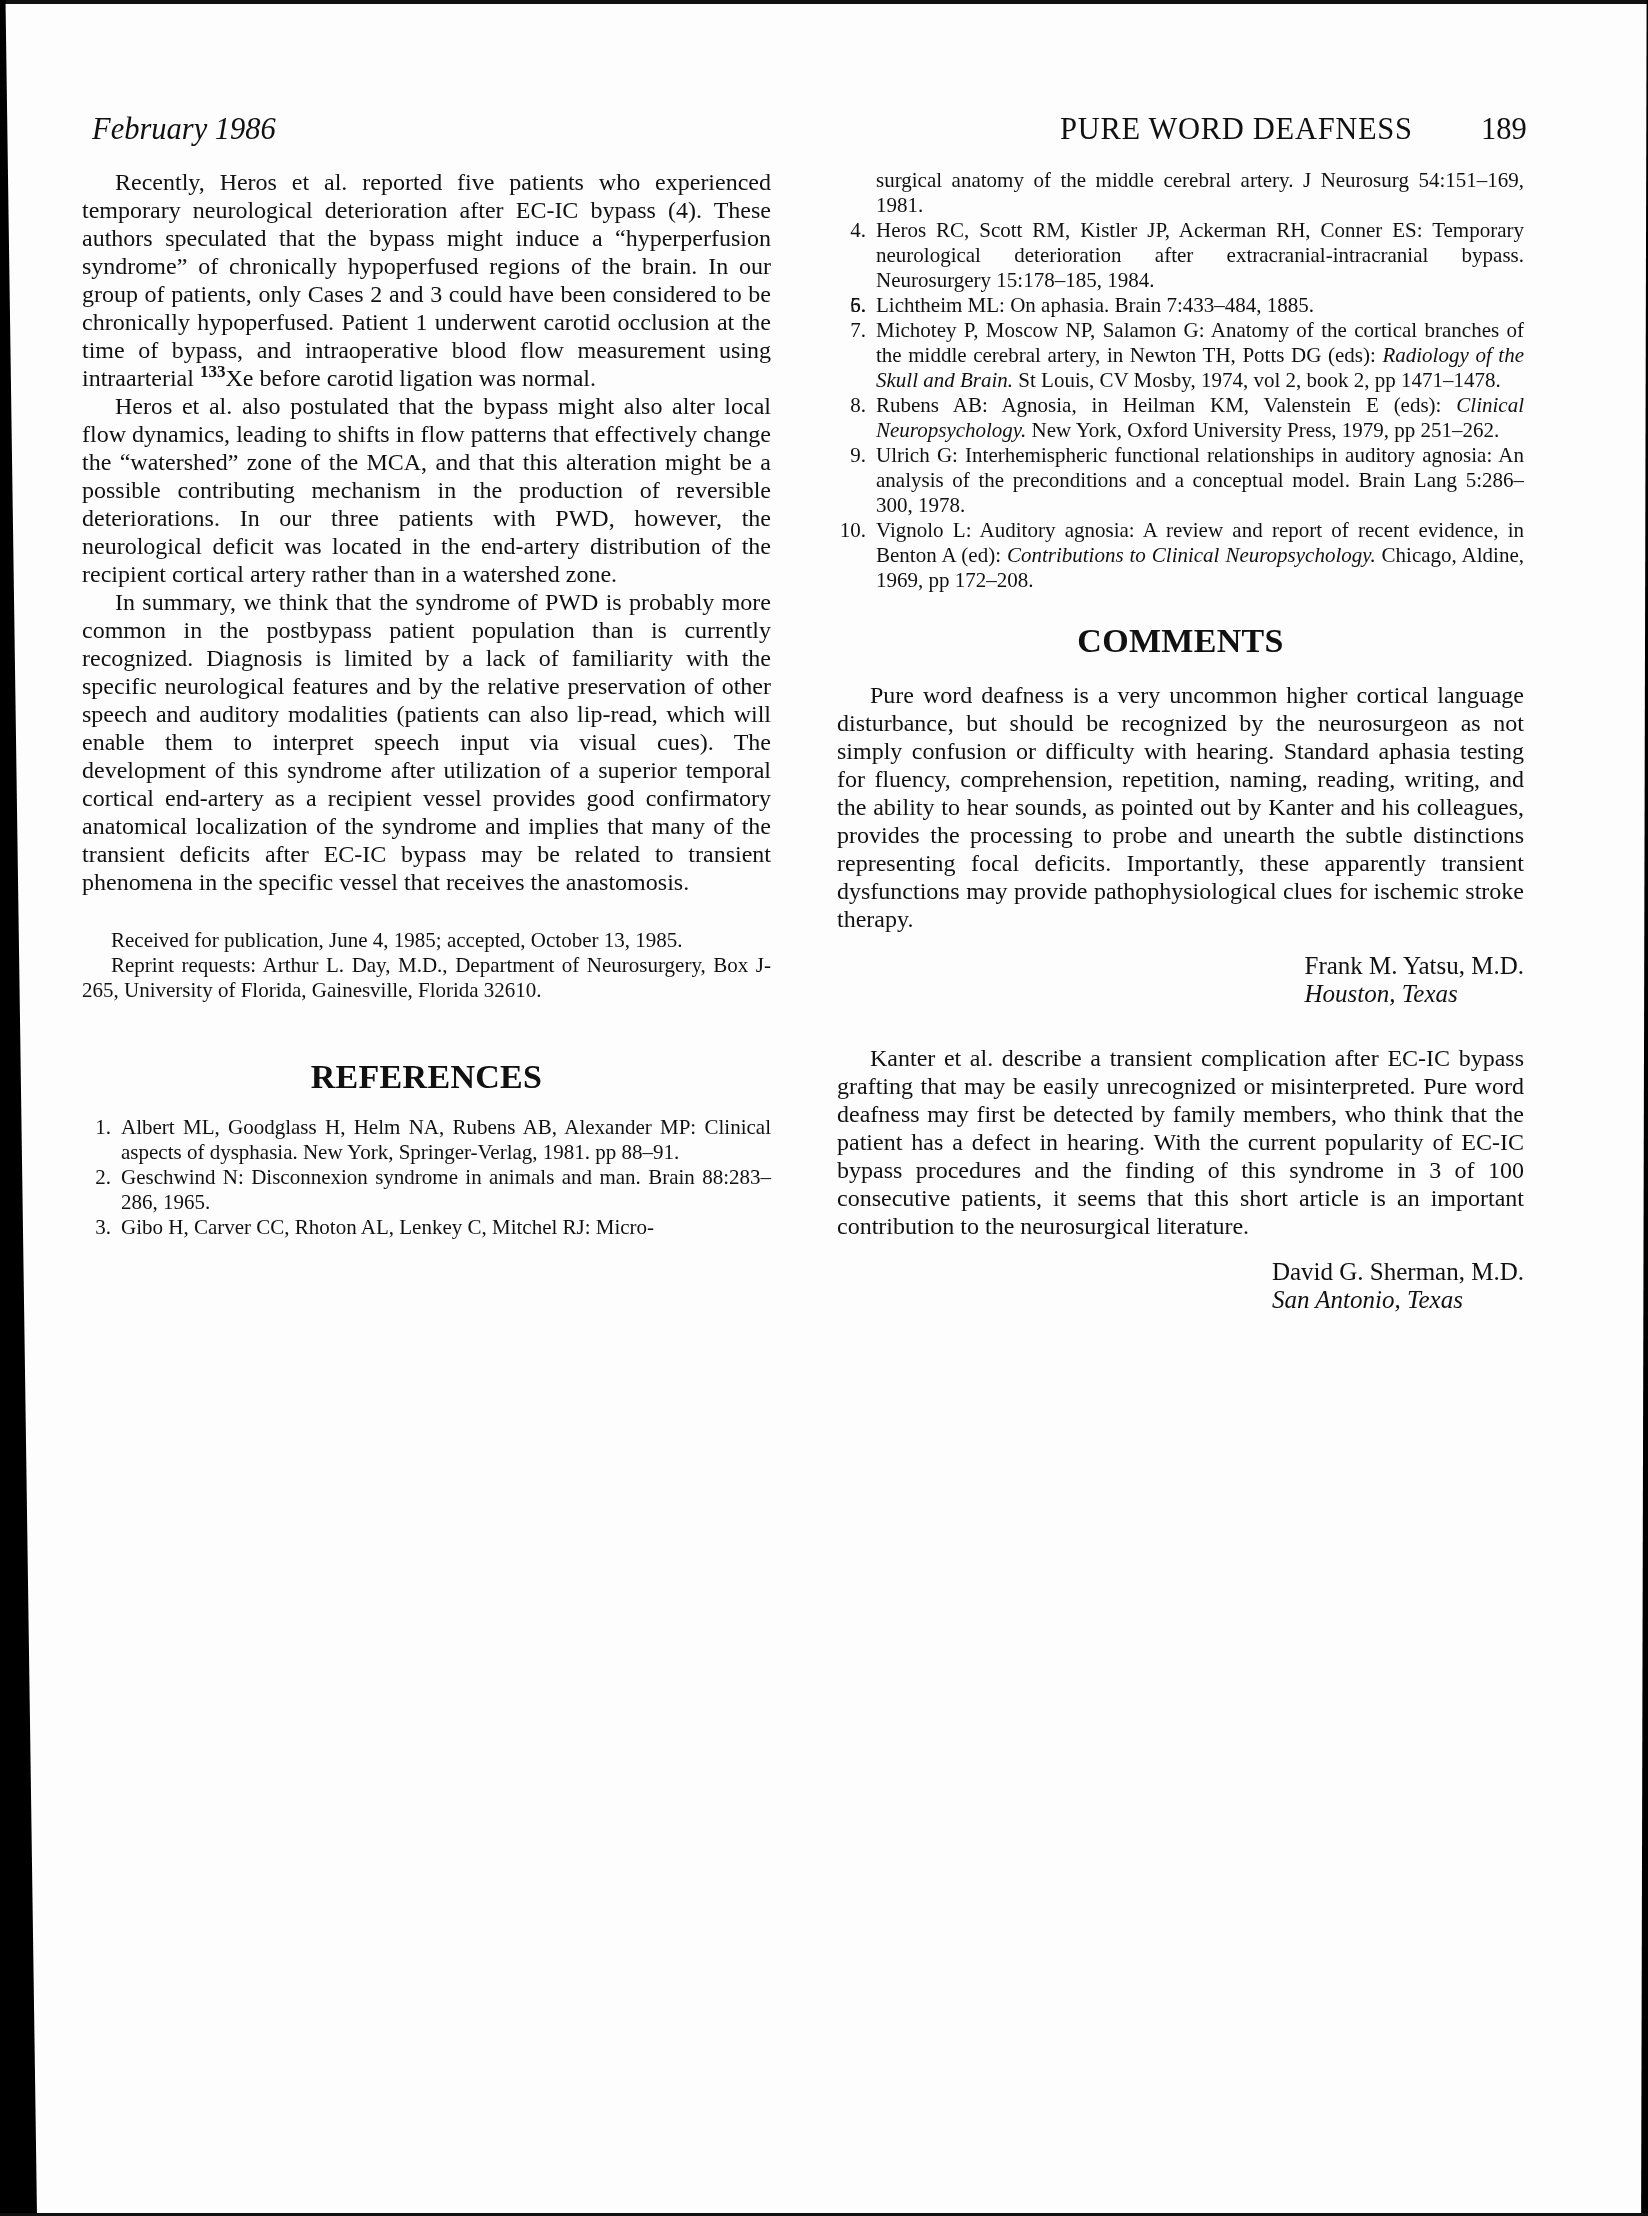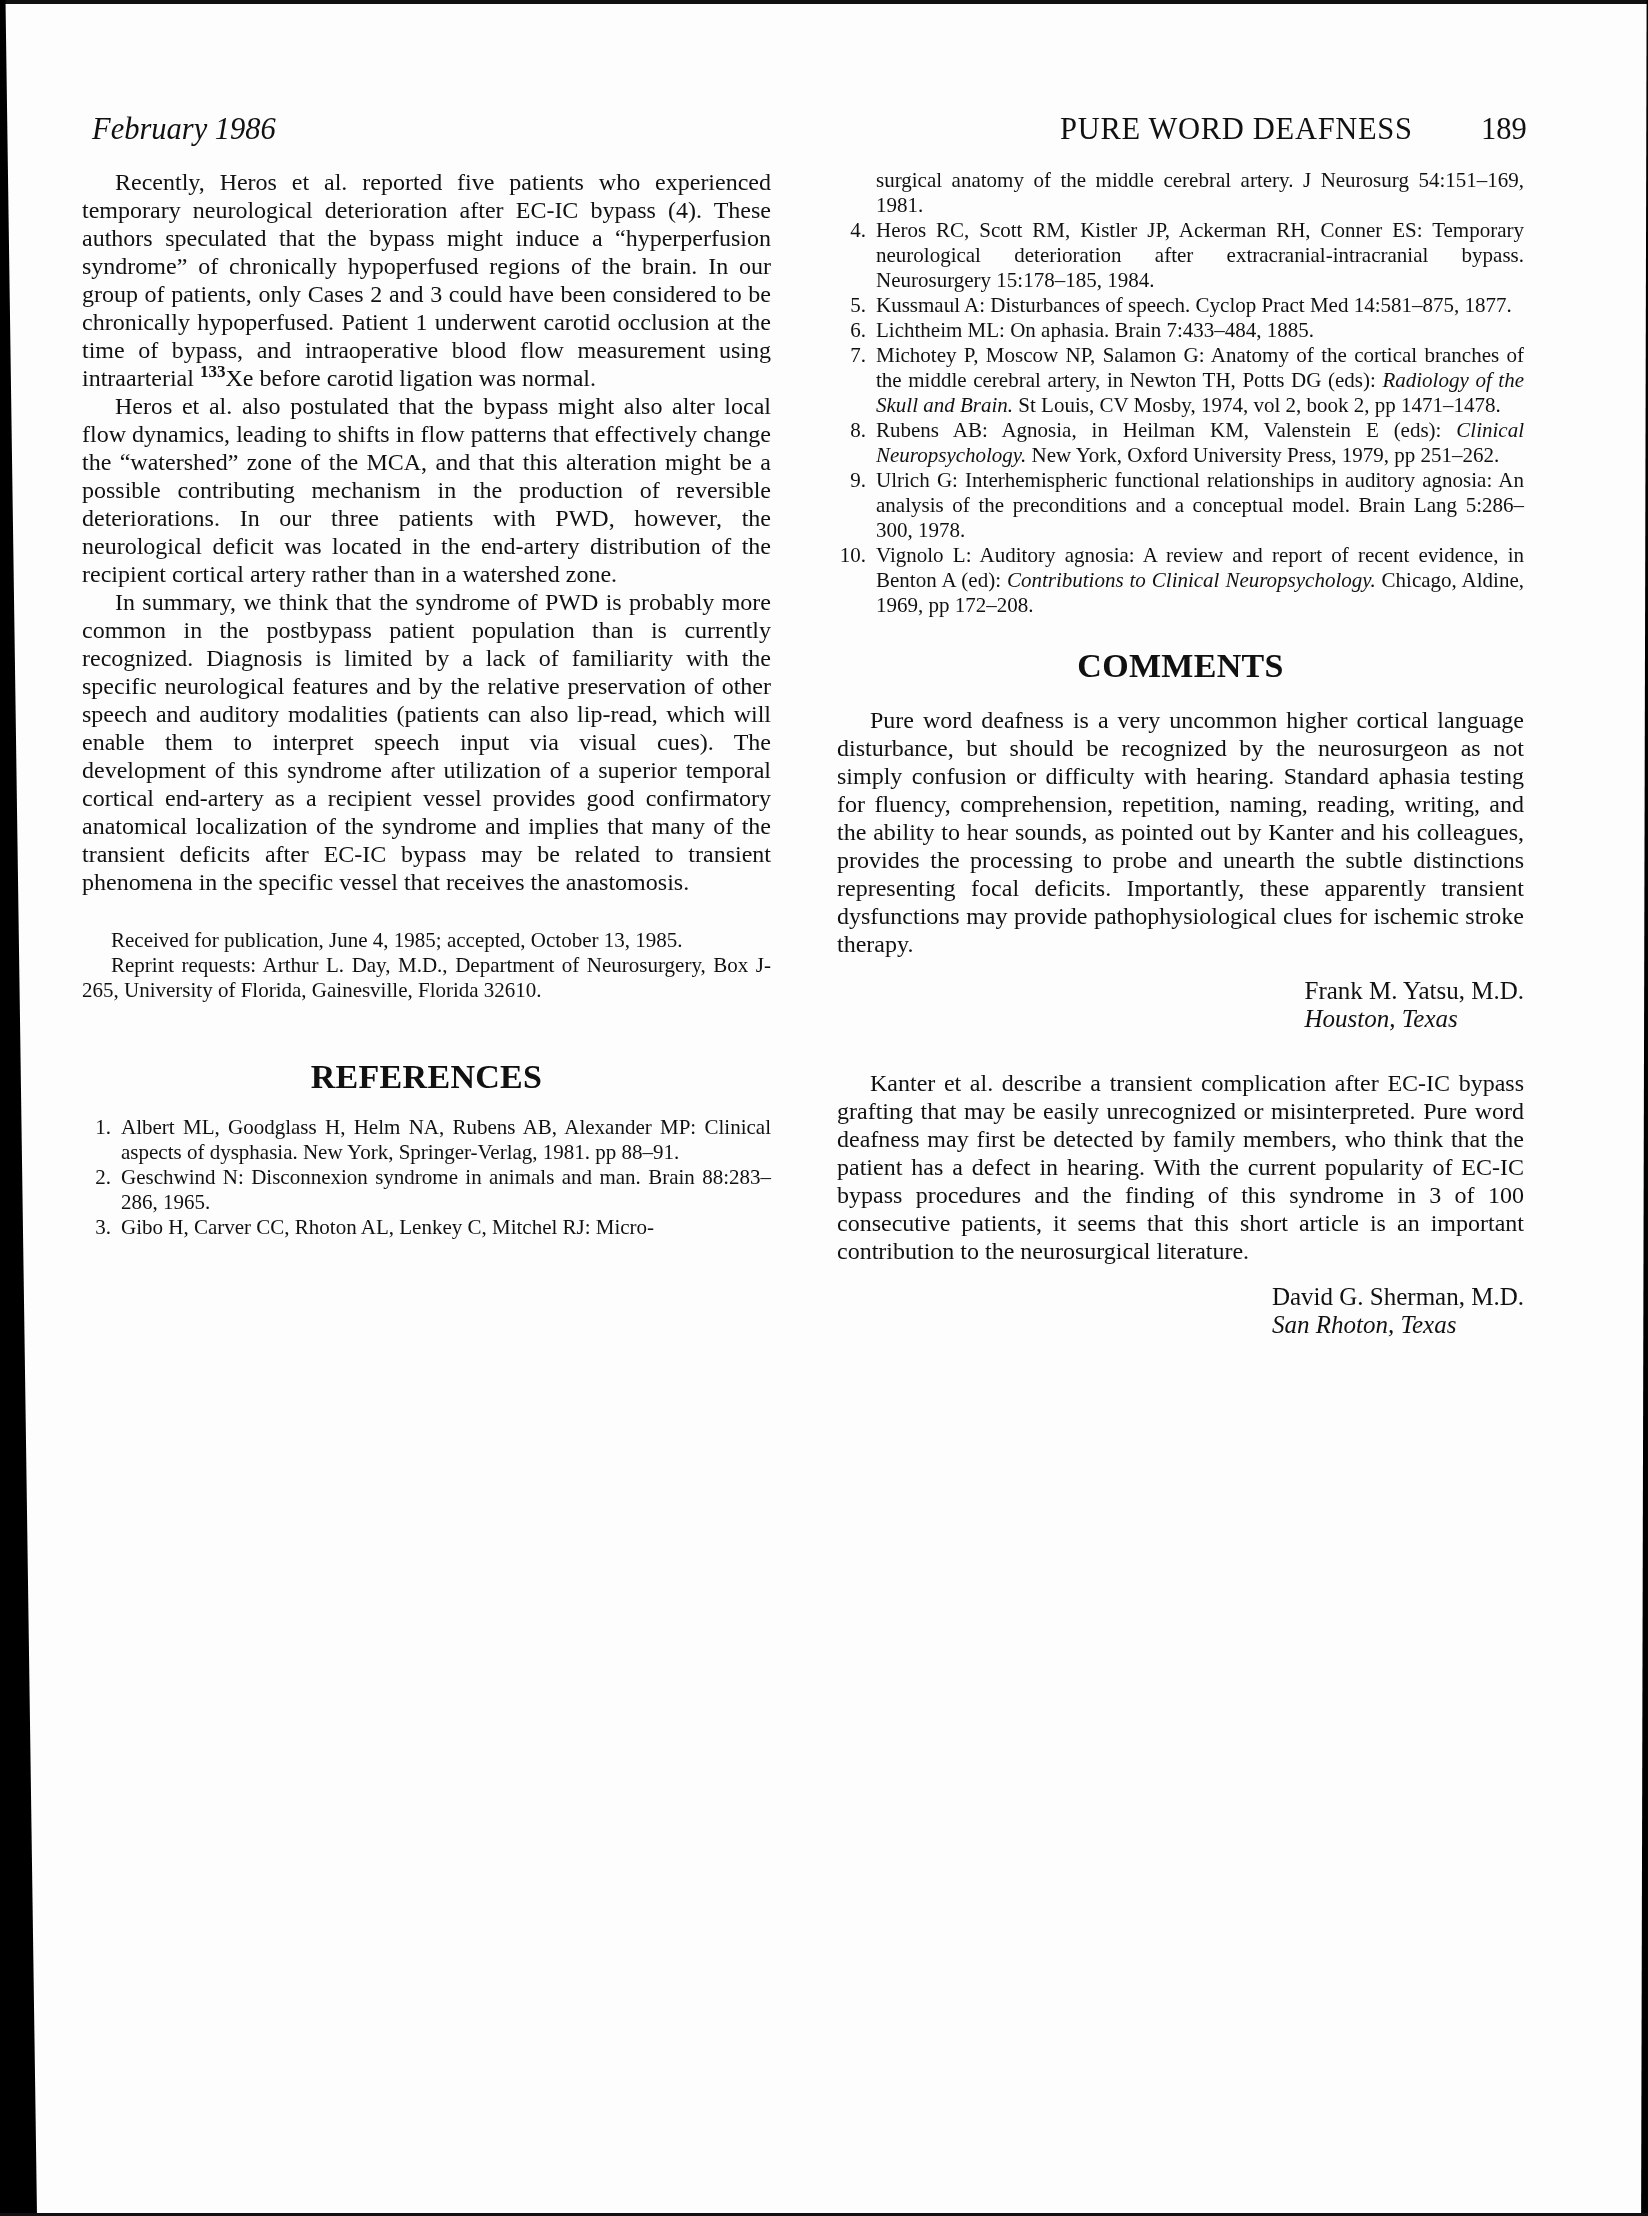--- a/index.html
+++ b/index.html
@@ -66,21 +66,21 @@
     <li class="ref"><span class="ref-num">1.</span><span>Albert ML, Goodglass H, Helm NA, Rubens AB, Alexander MP: Clinical aspects of dysphasia. New York, Springer-Verlag, 1981. pp 88–91.</span></li>
     <li class="ref"><span class="ref-num">2.</span><span>Geschwind N: Disconnexion syndrome in animals and man. Brain 88:283–286, 1965.</span></li>
     <li class="ref"><span class="ref-num">3.</span><span>Gibo H, Carver CC, Rhoton AL, Lenkey C, Mitchel RJ: Micro-</span></li>
   </ol>
 </div>
 
 <div class="col col-right">
   <div class="ref-cont">surgical anatomy of the middle cerebral artery. J Neurosurg 54:151–169, 1981.</div>
   <ol class="refs">
     <li class="ref"><span class="ref-num">4.</span><span>Heros RC, Scott RM, Kistler JP, Ackerman RH, Conner ES: Temporary neurological deterioration after extracranial-intracranial bypass. Neurosurgery 15:178–185, 1984.</span></li>
-    <li class="ref"><span class="ref-num">5.</span><span>Kussmaul A: Disturbances of speech. Cyclop Pract Med 14:581–875, 1877.</span></li>
+    <li class="ref"><span class="ref-num">5.</span></li>
     <li class="ref"><span class="ref-num">6.</span><span>Lichtheim ML: On aphasia. Brain 7:433–484, 1885.</span></li>
     <li class="ref"><span class="ref-num">7.</span><span>Michotey P, Moscow NP, Salamon G: Anatomy of the cortical branches of the middle cerebral artery, in Newton TH, Potts DG (eds): </span><i>Radiology of the Skull and Brain.</i><span> St Louis, CV Mosby, 1974, vol 2, book 2, pp 1471–1478.</span></li>
     <li class="ref"><span class="ref-num">8.</span><span>Rubens AB: Agnosia, in Heilman KM, Valenstein E (eds): </span><i>Clinical Neuropsychology.</i><span> New York, Oxford University Press, 1979, pp 251–262.</span></li>
     <li class="ref"><span class="ref-num">9.</span><span>Ulrich G: Interhemispheric functional relationships in auditory agnosia: An analysis of the preconditions and a conceptual model. Brain Lang 5:286–300, 1978.</span></li>
     <li class="ref"><span class="ref-num">10.</span><span>Vignolo L: Auditory agnosia: A review and report of recent evidence, in Benton A (ed): </span><i>Contributions to Clinical Neuropsychology.</i><span> Chicago, Aldine, 1969, pp 172–208.</span></li>
   </ol>
 
   <div style="height:29px"></div>
   <h2 class="sec-title">COMMENTS</h2>
   <div style="height:21px"></div>
@@ -93,17 +93,17 @@
       <div class="sig" style="text-align:left;font-style:italic">Houston, Texas</div>
     </div>
   </div>
 
   <div style="height:36px"></div>
   <p class="p">Kanter et al. describe a transient complication after EC-IC bypass grafting that may be easily unrecognized or misinterpreted. Pure word deafness may first be detected by family members, who think that the patient has a defect in hearing. With the current popularity of EC-IC bypass procedures and the finding of this syndrome in 3 of 100 consecutive patients, it seems that this short article is an important contribution to the neurosurgical literature.</p>
   <div style="height:18px"></div>
   <div class="sig-block">
     <div class="sig-inner">
       <div class="sig" style="text-align:left">David G. Sherman, M.D.</div>
-      <div class="sig" style="text-align:left;font-style:italic">San Rhoton, Texas</div>
+      <div class="sig" style="text-align:left;font-style:italic">San Antonio, Texas</div>
     </div>
   </div>
 </div>
 
 
 </body></html>

